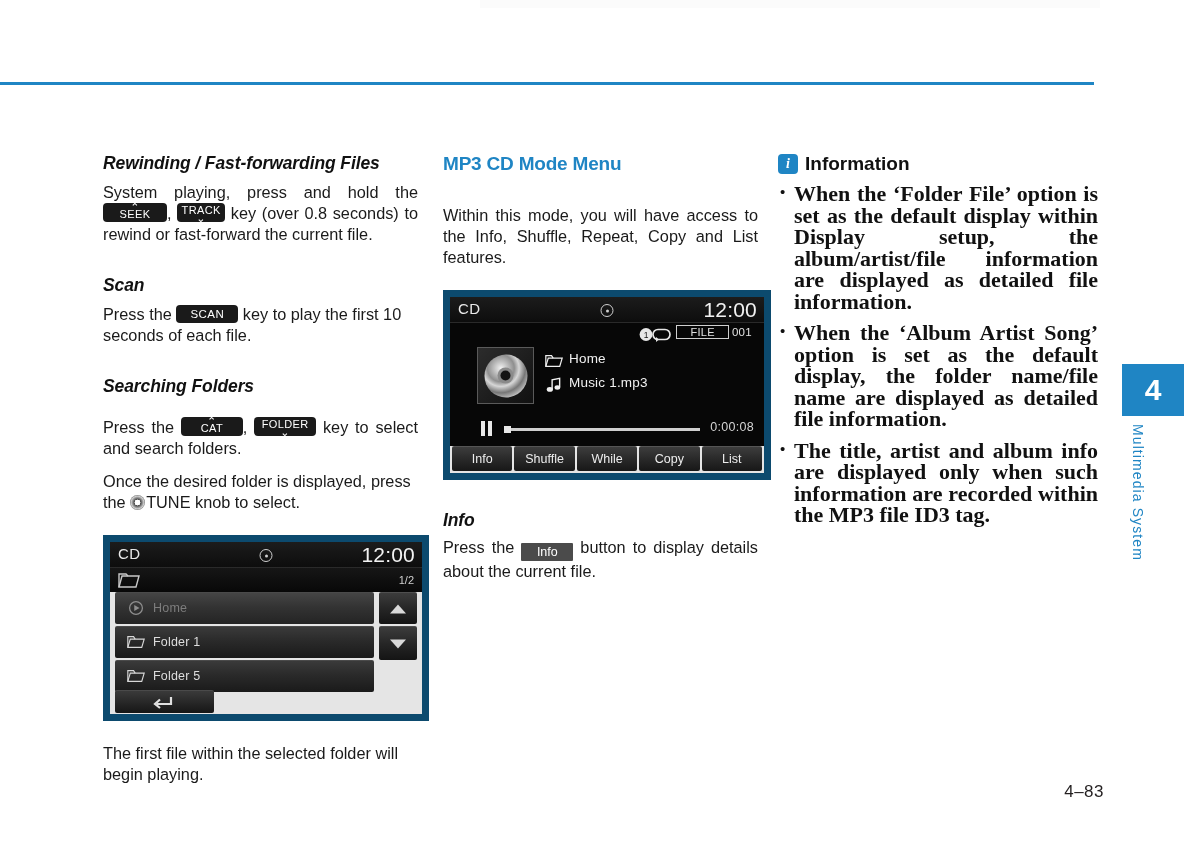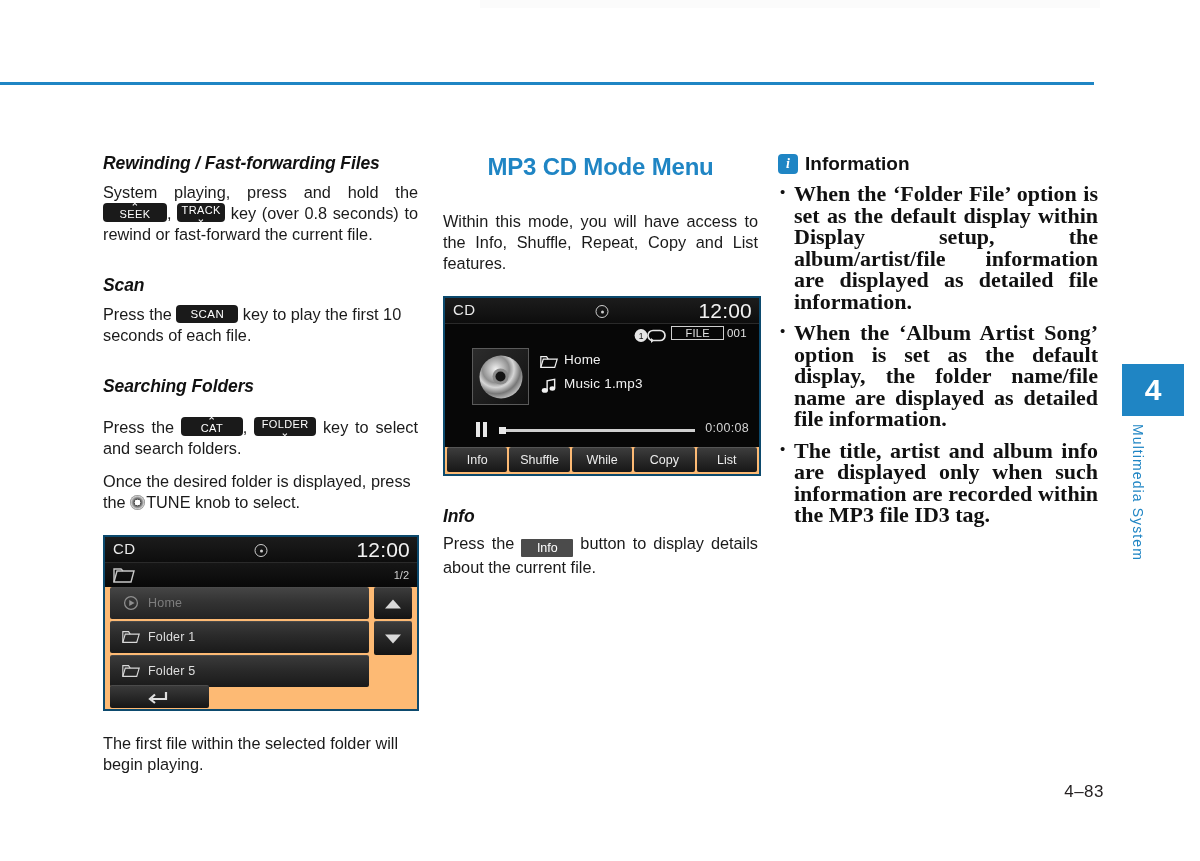--- a/index.html
+++ b/index.html
@@ -78,26 +78,25 @@
   h3.sec {
     font-size: 17.5px;
     font-style: italic;
     font-weight: bold;
     color: #111;
     margin: 0 0 8px 0;
     letter-spacing: -0.1px;
   }
   h3.sec.tight { margin-bottom: 6px; }
   h2.blue {
-    font-size: 24px;
+    font-size: 19px;
     font-weight: bold;
     color: #1f85c4;
     margin: 0 0 30px 0;
     letter-spacing: -0.2px;
-    text-align: center;
   }
   p.body {
     font-size: 16.3px;
     line-height: 21px;
     color: #1a1a1a;
     margin: 0 0 0 0;
     text-align: justify;
     text-justify: inter-word;
   }
   p.body.last { text-align: left; }
@@ -150,22 +149,22 @@
     width: 15px; height: 15px;
     border-radius: 50%;
     background: radial-gradient(circle at 50% 50%, #ffffff 0%, #ffffff 26%, #4a4a4a 30%, #cfcfcf 60%, #3a3a3a 78%, #1a1a1a 100%);
     vertical-align: -2px;
     margin-right: 1px;
   }
 
   
   .device {
     position: relative;
-    background: #fdba74;
-    border: 2px solid #0c4a6e;
+    background: #e5e5e5;
+    border: 7px solid #0c4a6e;
     overflow: hidden;
     font-family: "Liberation Sans", sans-serif;
   }
   .dev-status {
     height: 25px;
     background: linear-gradient(180deg,#1c1c1c 0%,#0d0d0d 100%);
     border-bottom: 1px solid #2a2a2a;
     position: relative;
     color: #e9e9e9;
   }

